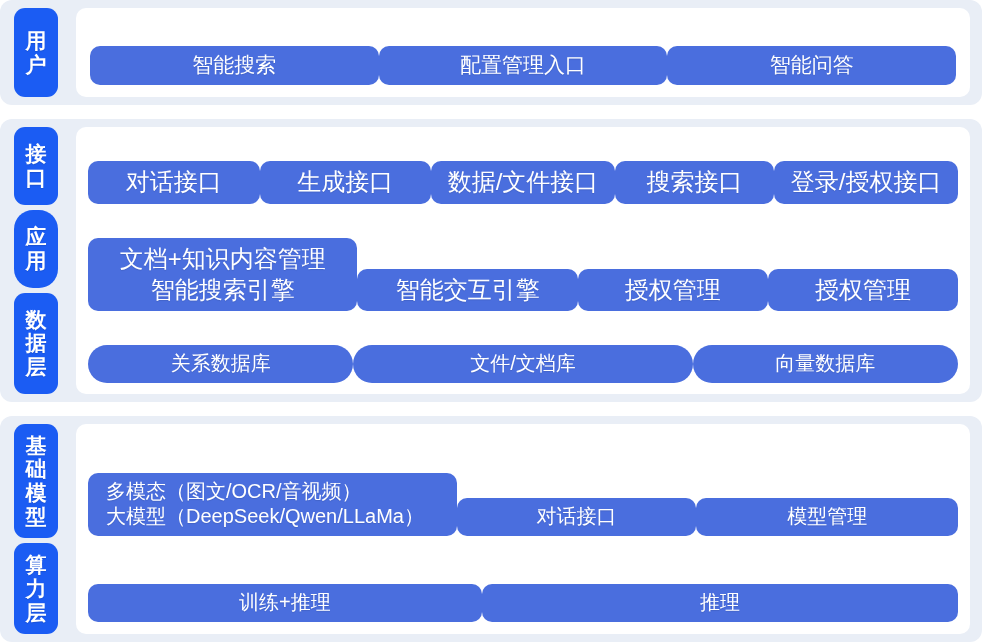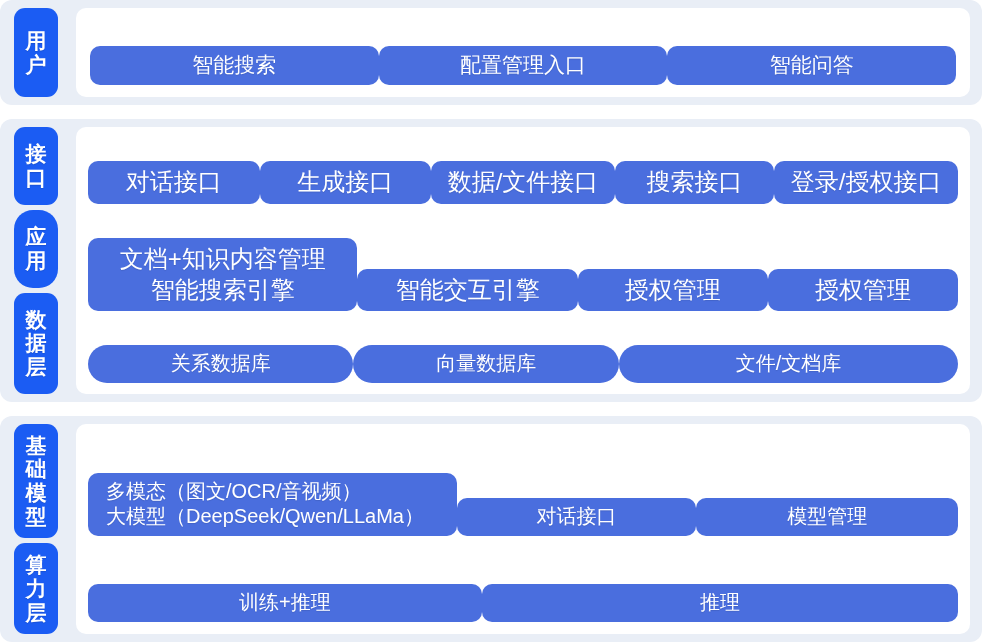--- a/index.html
+++ b/index.html
@@ -179,22 +179,22 @@
         </div>
         <div class="row row-application">
           <div class="box" style="background: rgb(74, 110, 222); color: rgb(255, 255, 255); flex: 1.32 1 0px;">文档+知识内容管理
 智能搜索引擎</div>
           <div class="box" style="background: rgb(74, 110, 222); color: rgb(255, 255, 255); flex: 1.06 1 0px;">智能交互引擎</div>
           <div class="box" style="background: rgb(74, 110, 222); color: rgb(255, 255, 255); flex: 0.9 1 0px;">授权管理</div>
           <div class="box" style="background: rgb(74, 110, 222); color: rgb(255, 255, 255); flex: 0.9 1 0px;">授权管理</div>
         </div>
         <div class="row row-data">
           <div class="box" style="background: rgb(74, 110, 222); color: rgb(255, 255, 255); flex: 1 1 0px;">关系数据库</div>
+          <div class="box" style="background: rgb(74, 110, 222); color: rgb(255, 255, 255); flex: 1.3 1 0px;">文件/文档库</div>
           <div class="box" style="background: rgb(74, 110, 222); color: rgb(255, 255, 255); flex: 1 1 0px;">向量数据库</div>
-          <div class="box" style="background: rgb(74, 110, 222); color: rgb(255, 255, 255); flex: 1.3 1 0px;">文件/文档库</div>
         </div>
       </div>
     </div>
     <div class="section-gap"></div>
     <div class="section" id="sec-base" style="background: rgb(233, 238, 246);">
       <div class="rail">
         <div class="rail-tab" style="background: rgb(27, 92, 243);">
           <span class="vtext">基础模型</span>
         </div>
         <div class="rail-tab" style="background: rgb(27, 92, 243);">

